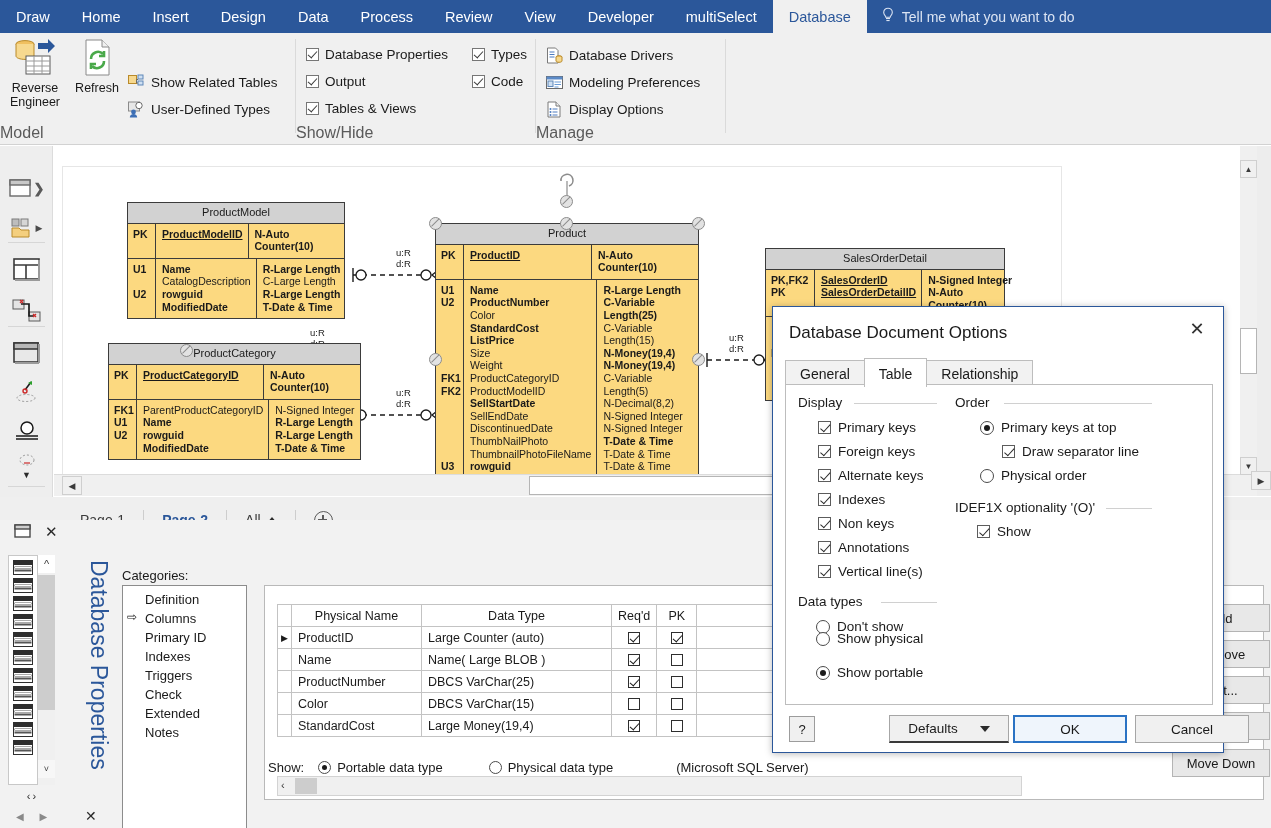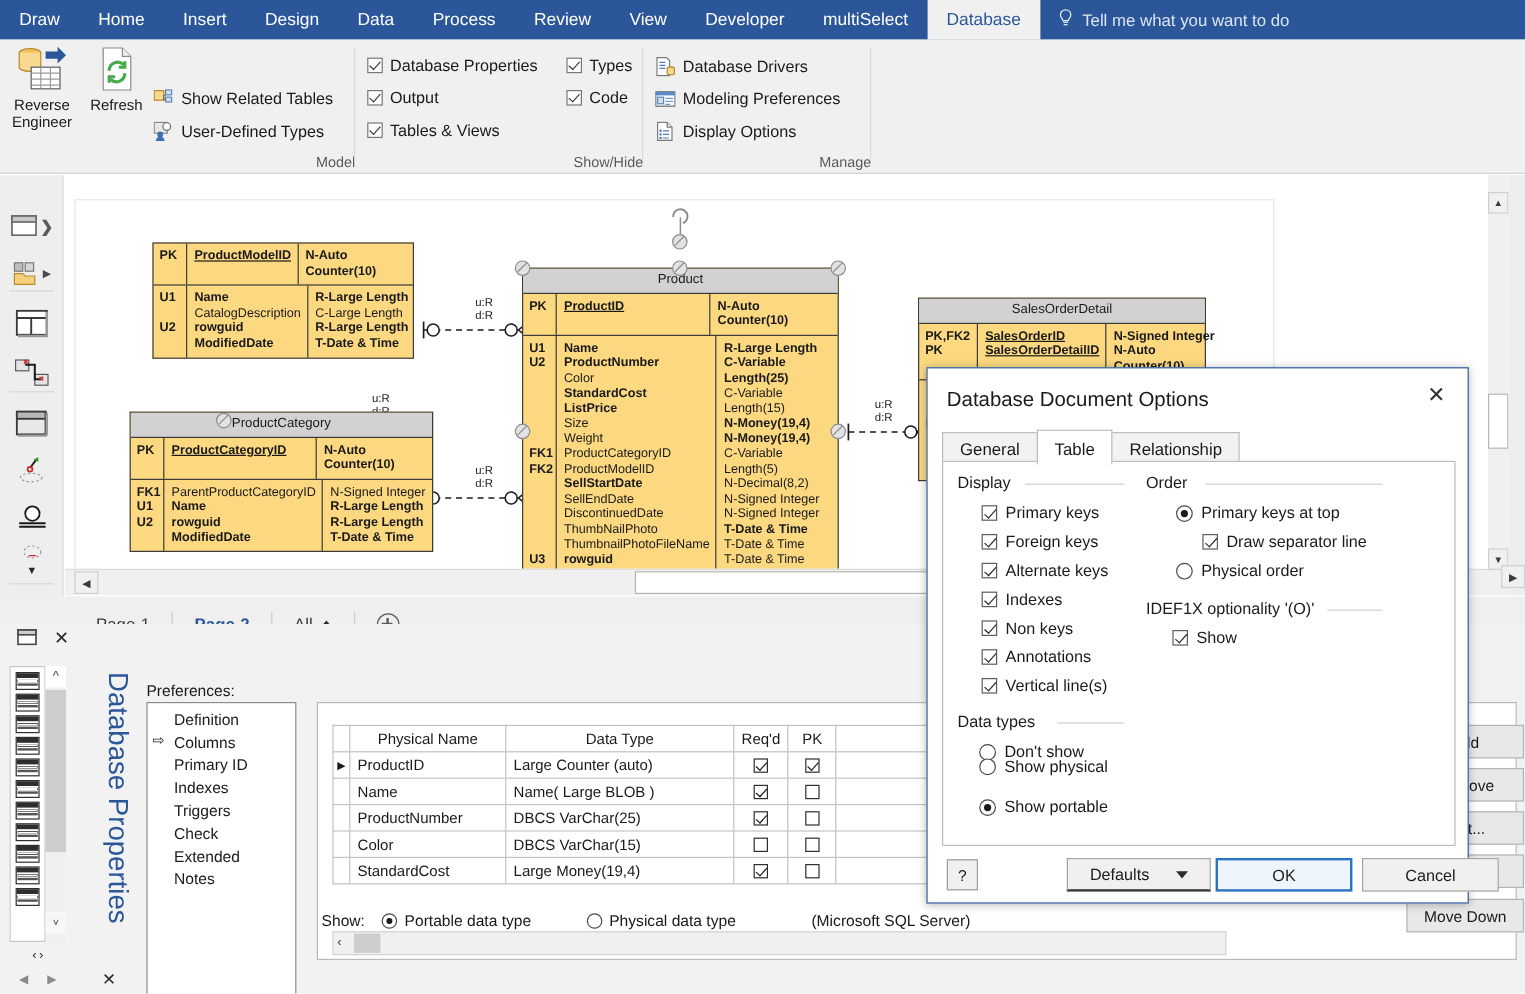--- a/index.html
+++ b/index.html
@@ -29,22 +29,22 @@
     color:#dbe4f3; font-size:14px; white-space:nowrap;
   }
 
   
   #ribbon-body{
     position:absolute; left:0; top:33px; width:1271px; height:112px;
     background:#f0f0f0; border-bottom:1px solid #d2d2d2;
   }
   .rgroup{ position:absolute; top:0; height:112px; }
   .rgroup-label{
-    position:absolute; bottom:3px; width:100%; text-align:right;
-    font-size:12px; color:#5a5a5a;
+    position:absolute; bottom:3px; width:100%; text-align:left;
+    font-size:16px; color:#5a5a5a;
   }
   .rgroup-sep{
     position:absolute; top:6px; width:1px; height:94px; background:#dadada;
   }
   .bigbtn{
     position:absolute; top:4px; width:62px; text-align:center;
     font-size:12.5px; color:#1a1a1a; line-height:14px; cursor:default;
   }
   .bigbtn .glyph{ display:block; height:44px; }
   .smallitem{
@@ -502,20 +502,21 @@
     <div class="conn-label" style="left:333px;top:220px;">
       <span>u:R</span><br>
       <span>d:R</span>
     </div>
     <div class="conn-label" style="left:666px;top:165px;">
       <span>u:R</span><br>
       <span>d:R</span>
     </div>
 
     <div class="ertable" style="left:64px;top:35px;width:218px;">
+      <div class="er-title">ProductModel</div>
       <div class="er-sec">
         <div class="er-keycol" style="width:27px;">PK</div>
         <div class="er-namecol"><span class="er-pkname">ProductModelID</span></div>
         <div class="er-typecol" style="width:97px;"><span class="bold">N-Auto Counter(10)</span></div>
       </div>
       <div class="er-sec">
         <div class="er-keycol" style="width:27px;">
           <div>U1</div>
           <div>&nbsp;</div>
           <div>U2</div>
@@ -747,21 +748,21 @@
   <div style="position:absolute;left:8px;top:288px;width:47px;height:16px;display:flex;align-items:center;justify-content:space-around;color:#8a8a8a;font-size:10px;">
     <span>◀</span>
       <span>▶</span>
   </div>
   <div style="position:absolute;left:85px;top:288px;font-size:14px;color:#2a2a2a;">✕</div>
 
   <div id="dock-vtitle">Database Properties</div>
 
 </div>
 
-<div id="categories-label">Preferences:</div>
+<div id="categories-label">Categories:</div>
 <div id="categories-list">
   <div class="catitem">Definition</div>
   <div class="catitem current">Columns</div>
   <div class="catitem">Primary ID</div>
   <div class="catitem">Indexes</div>
   <div class="catitem">Triggers</div>
   <div class="catitem">Check</div>
   <div class="catitem">Extended</div>
   <div class="catitem">Notes</div>
 </div>

